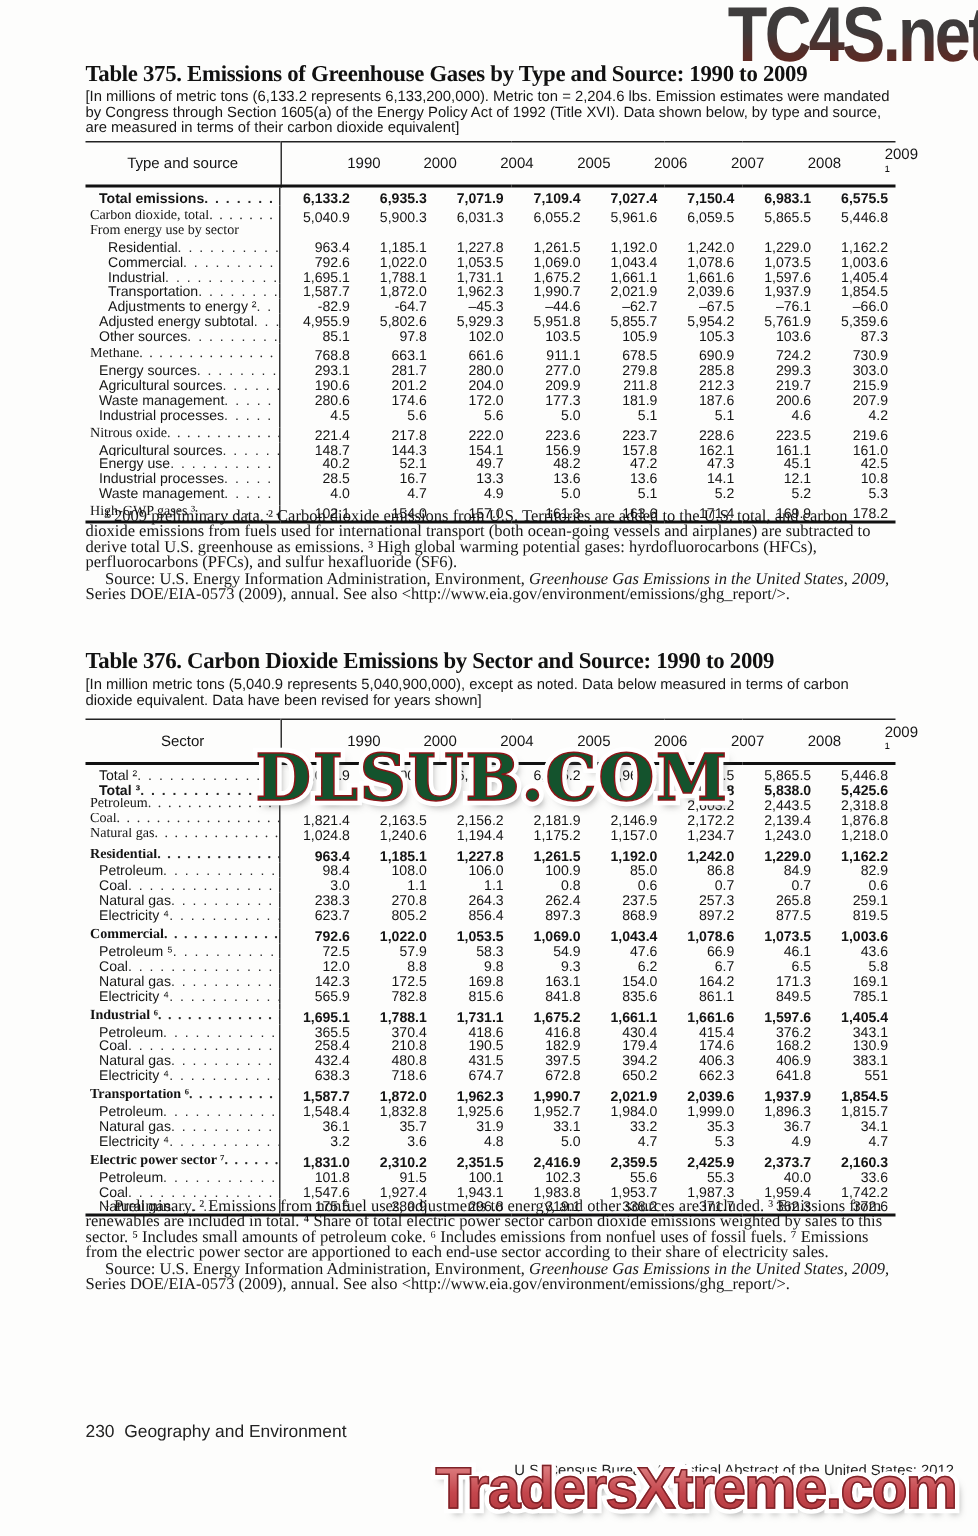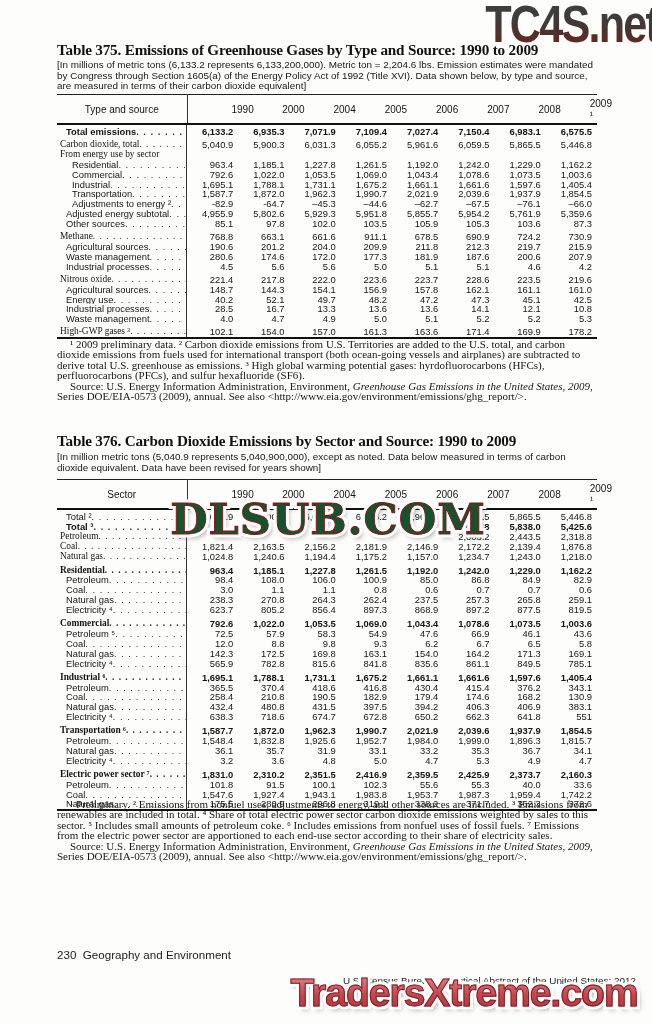--- a/index.html
+++ b/index.html
@@ -291,20 +291,34 @@
           <td class="num">663.1</td>
           <td class="num">661.6</td>
           <td class="num">911.1</td>
           <td class="num">678.5</td>
           <td class="num">690.9</td>
           <td class="num">724.2</td>
           <td class="num">730.9</td>
         </tr>
         <tr>
           <td class="label ind1">
+            <span class="lab-text">Energy sources</span>
+            <span class="leader"></span>
+          </td>
+          <td class="num">293.1</td>
+          <td class="num">281.7</td>
+          <td class="num">280.0</td>
+          <td class="num">277.0</td>
+          <td class="num">279.8</td>
+          <td class="num">285.8</td>
+          <td class="num">299.3</td>
+          <td class="num">303.0</td>
+        </tr>
+        <tr>
+          <td class="label ind1">
             <span class="lab-text">Agricultural sources</span>
             <span class="leader"></span>
           </td>
           <td class="num">190.6</td>
           <td class="num">201.2</td>
           <td class="num">204.0</td>
           <td class="num">209.9</td>
           <td class="num">211.8</td>
           <td class="num">212.3</td>
           <td class="num">219.7</td>

